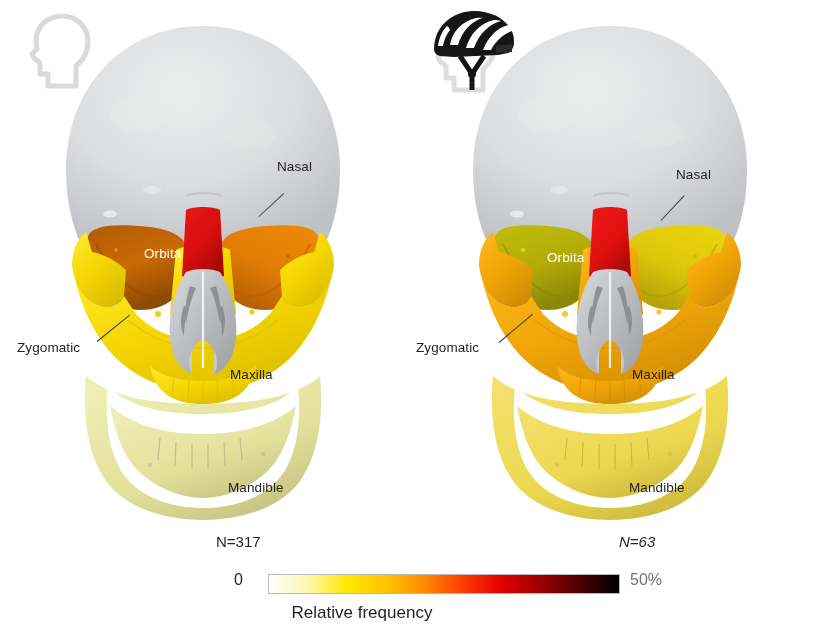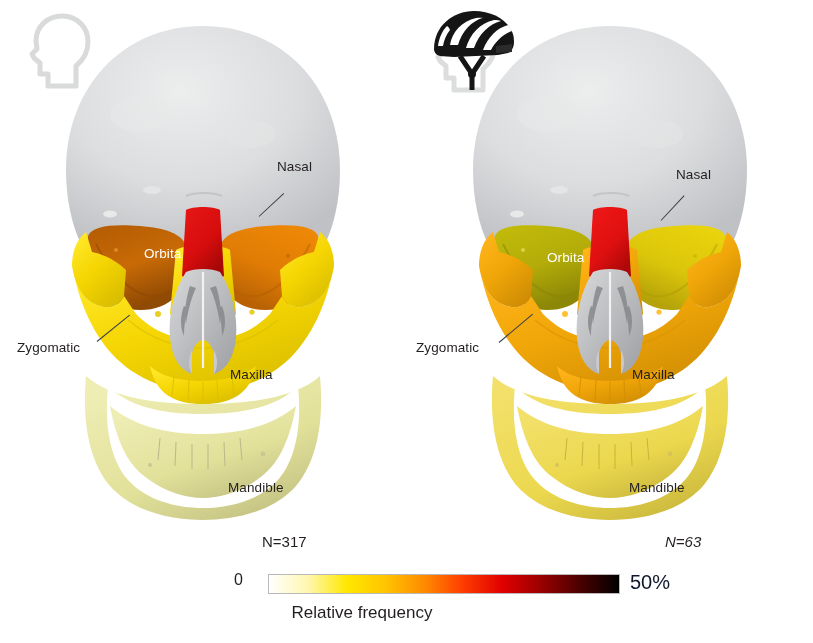--- a/index.html
+++ b/index.html
@@ -19,30 +19,30 @@
   .panel.left{left:0px;}
   .panel.right{left:407px;}
   .skullwrap{position:absolute;left:0;top:0;width:100%;height:100%;}
 
   
   .lab{position:absolute;font-size:13.5px;color:#231f20;white-space:nowrap;letter-spacing:.1px;}
   .lab.w{color:#ffffff;text-align:right;}
   .leader{position:absolute;background:#3a3f4a;transform-origin:0 50%;height:1px;}
 
   
-  .nlab{position:absolute;font-size:15px;color:#231f20;white-space:nowrap;margin-left:46px;}
+  .nlab{position:absolute;font-size:15px;color:#231f20;white-space:nowrap;}
   #n-left{left:216px;top:533px;}
   #n-right{left:619px;top:533px;font-style:italic;}
 
   
   .cbar-wrap{position:absolute;left:0;top:565px;width:813px;height:78px;}
   .cbar{position:absolute;left:268px;top:9px;width:352px;height:20px;
         border:1px solid #b9b9b9;box-sizing:border-box;}
   .cbar-min{position:absolute;left:234px;top:6px;font-size:16px;color:#231f20;}
-  .cbar-max{position:absolute;left:630px;top:6px;font-size:20px;color:#0f172a;}
+  .cbar-max{position:absolute;left:630px;top:6px;font-size:16px;color:#737373;}
   .cbar-title{position:absolute;left:0;top:38px;width:724px;text-align:center;
               font-size:17px;color:#231f20;}
 </style>
 </head>
 <body>
 
 <div class="fig">
 
   <div class="icon-head">
     <svg viewBox="0 0 86 86" width="86" height="86">

